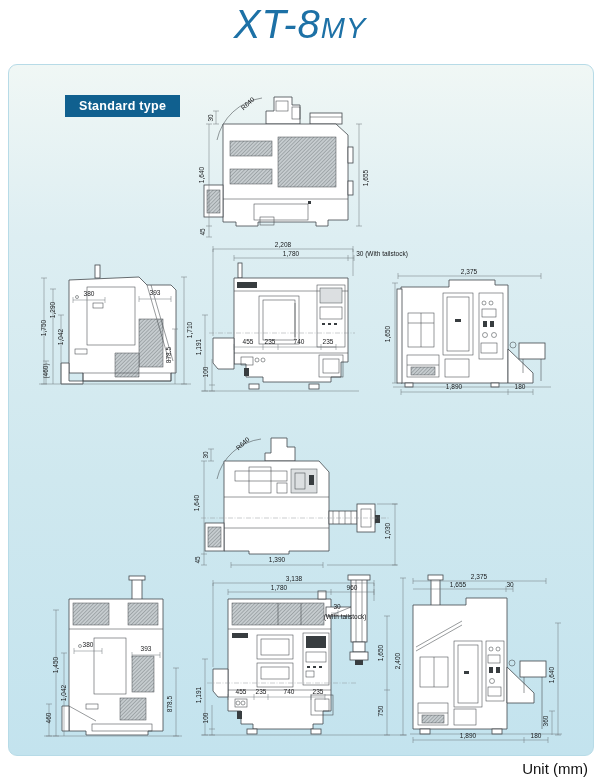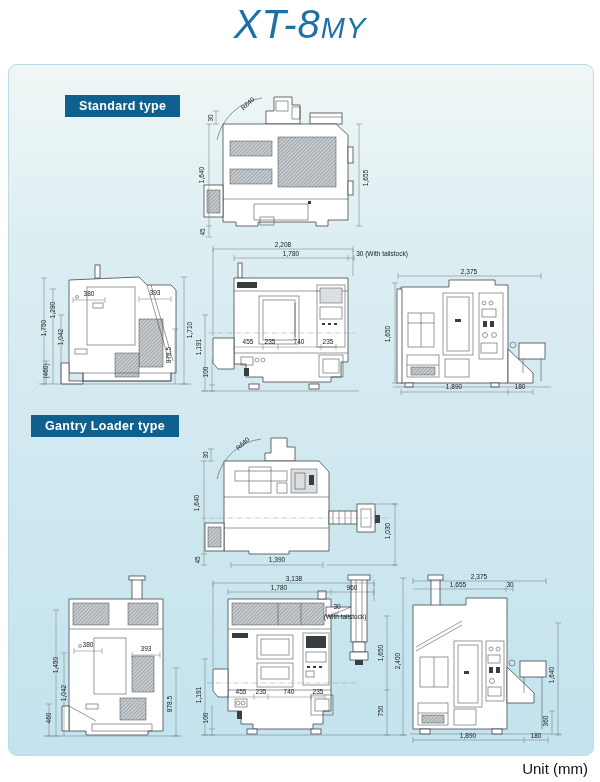--- a/index.html
+++ b/index.html
@@ -186,21 +186,20 @@
         <path class="d" d="M4,30 V130 M1,30 h6 M1,130 h6"></path>
         <path class="d" d="M10,139 H142 M10,136 v6 M117,136 v6 M142,136 v6"></path>
         <line class="d" x1="2" y1="134" x2="160" y2="134"></line>
       </svg>
       <span class="dim" style="left:78px;top:19px;">2,375</span>
       <span class="dim v" style="left:-3px;top:81px;">1,650</span>
       <span class="dim" style="left:63px;top:134px;">1,890</span>
       <span class="dim" style="left:129px;top:134px;">180</span>
     </div>
 
-    <div class="badge" style="left:22px;top:350px;">Gantry Loader type</div>
 
     <div class="drawing" style="left:182px;top:366px;width:220px;height:140px;">
       <svg class="art" width="220" height="140" viewBox="0 0 220 140">
         <path class="ln" d="M70,8 A52,52 0 0 0 26,48"></path>
         <path class="ol" d="M74,22 h6 v-15 h16 v9 h8 v14 h-30 Z"></path>
         <path class="ol" d="M33,30 H128 L138,41 V120 H98 v3 H58 v-3 H33 Z"></path>
         <line class="ln" x1="33" y1="66" x2="138" y2="66"></line>
         <line class="ln" x1="33" y1="97" x2="138" y2="97"></line>
         <rect class="ln" x="44" y="40" width="52" height="10"></rect>
         <rect class="ln" x="58" y="36" width="22" height="26"></rect>

